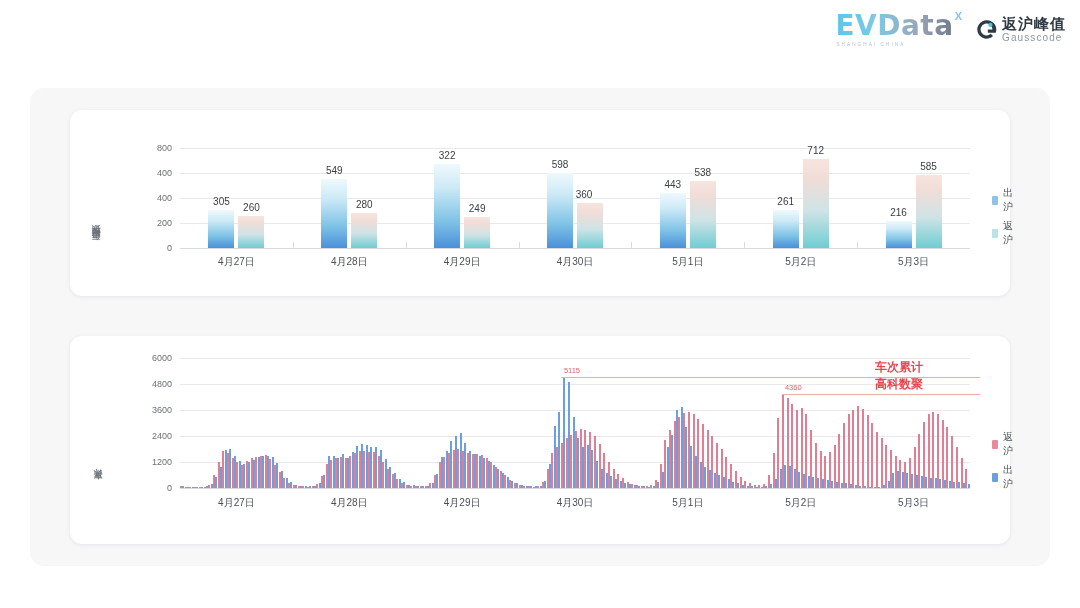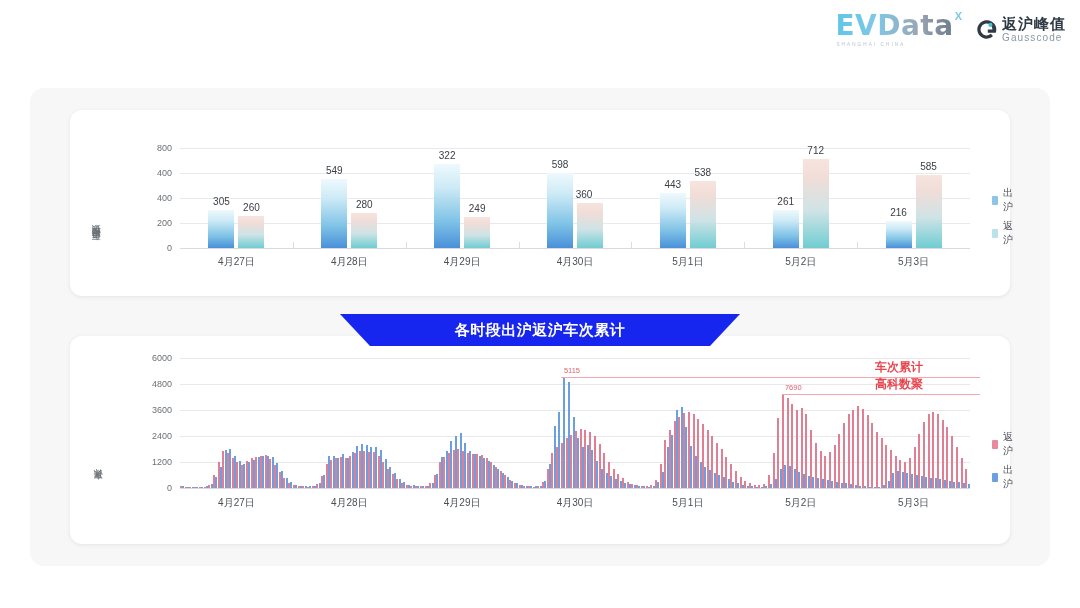--- a/index.html
+++ b/index.html
@@ -176,21 +176,20 @@
       <div class="barval" style="left: 610.857px; top: 56.75px; width: 44px;">538</div>
       <div class="xtick" style="left: 577.857px; top: 145px; width: 80px;">5月1日</div>
       <div class="barval" style="left: 693.714px; top: 85.625px; width: 44px;">261</div>
       <div class="barval" style="left: 723.714px; top: 35px; width: 44px;">712</div>
       <div class="xtick" style="left: 690.714px; top: 145px; width: 80px;">5月2日</div>
       <div class="barval" style="left: 806.571px; top: 97px; width: 44px;">216</div>
       <div class="barval" style="left: 836.571px; top: 50.875px; width: 44px;">585</div>
       <div class="xtick" style="left: 803.571px; top: 145px; width: 80px;">5月3日</div>
     </div>
 
-  <div class="banner" id="banner-2">各时段出沪返沪车次累计</div>
   <div class="panel" id="panel-2">
     <div class="ylabel" id="y2label" style="left: 22px; top: 22px; height: 130px; display: flex; align-items: center;">车次累计</div>
     <div class="plot" id="plot2" style="left: 110px; top: 22px; width: 790px; height: 130px;">
         <div class="axisline" style="left: 0px; top: 130px; width: 790px;"></div>
         <div class="gridline" style="left: 0px; top: 104px; width: 790px;"></div>
         <div class="gridline" style="left: 0px; top: 78px; width: 790px;"></div>
         <div class="gridline" style="left: 0px; top: 52px; width: 790px;"></div>
         <div class="gridline" style="left: 0px; top: 26px; width: 790px;"></div>
         <div class="gridline" style="left: 0px; top: 0px; width: 790px;"></div>
         <div class="hbar ret2" style="left: 0px; width: 2.00119px; height: 1.73333px;"></div>
@@ -550,17 +549,17 @@
       <div class="xtick" style="left: 239.286px; top: 160px; width: 80px;">4月28日</div>
       <div class="xtick" style="left: 352.143px; top: 160px; width: 80px;">4月29日</div>
       <div class="xtick" style="left: 465px; top: 160px; width: 80px;">4月30日</div>
       <div class="xtick" style="left: 577.857px; top: 160px; width: 80px;">5月1日</div>
       <div class="xtick" style="left: 690.714px; top: 160px; width: 80px;">5月2日</div>
       <div class="xtick" style="left: 803.571px; top: 160px; width: 80px;">5月3日</div>
       <div class="peakline" style="left: 490.893px; top: 41.175px; width: 419.107px;"></div>
       <div class="peakval" style="left: 493.893px; top: 30.175px;">5115</div>
       <div class="peaklabel" style="left: 805px; top: 23.175px;">车次累计</div>
       <div class="peakline" style="left: 711.905px; top: 57.5333px; width: 198.095px;"></div>
-      <div class="peakval" style="left: 714.905px; top: 46.5333px;">7690</div>
+      <div class="peakval" style="left: 714.905px; top: 46.5333px;">4360</div>
       <div class="peaklabel" style="left: 805px; top: 39.5333px;">高科数聚</div>
     </div>
 
 </div>
 
 </body></html>

